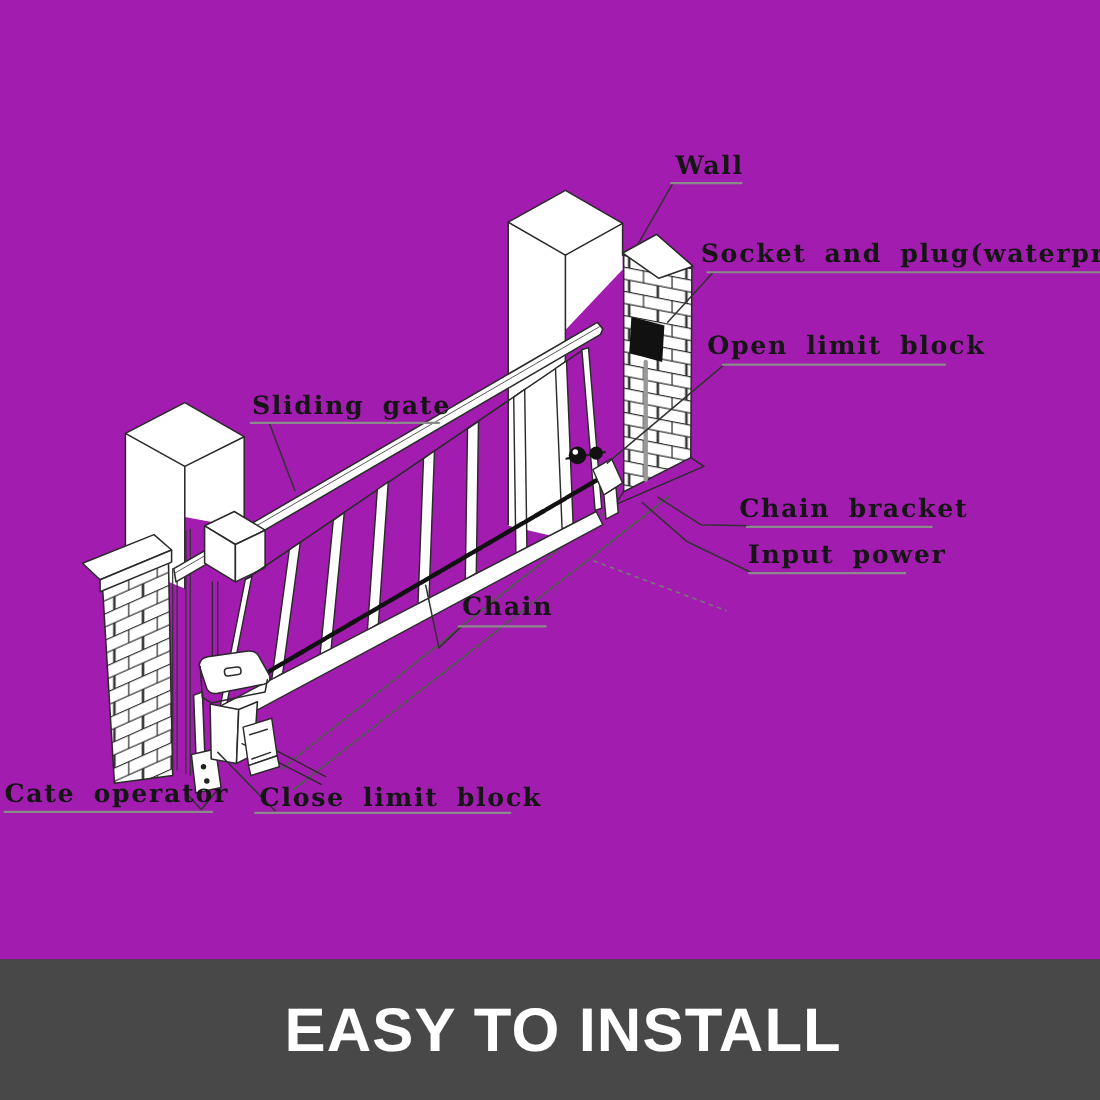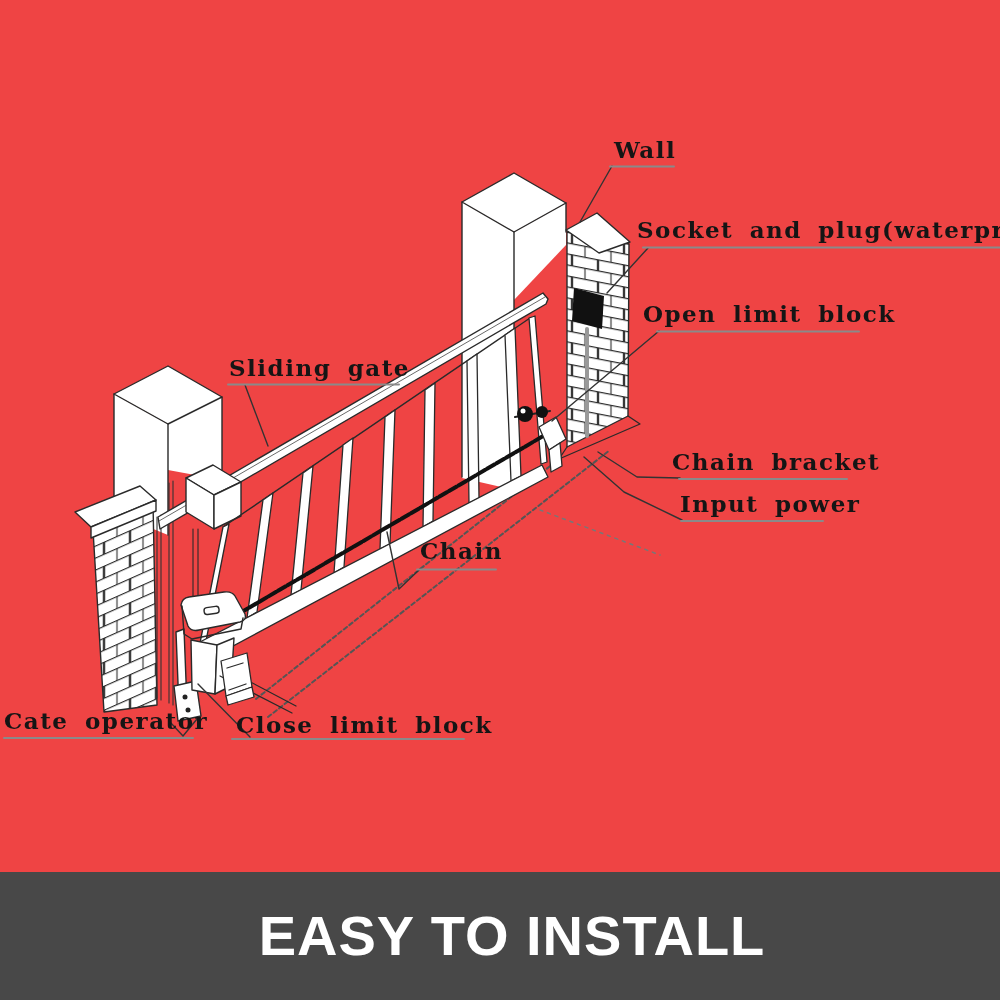--- a/index.html
+++ b/index.html
@@ -1,16 +1,16 @@
 <!DOCTYPE html>
 <html><head>
 <meta charset="utf-8">
 <style>
   html,body{margin:0;padding:0;background:#ffffff;}
-  .page{position:relative;width:1000px;height:1000px;background:#ef4444;overflow:hidden;
+  .page{position:relative;width:1000px;height:1000px;background:#a21caf;overflow:hidden;
         font-family:"DejaVu Serif", serif;}
   .diagram{position:absolute;left:0;top:0;width:1000px;height:872px;}
   svg text{font-family:"DejaVu Serif", serif;font-weight:700;font-size:23px;
            letter-spacing:1.5px;word-spacing:7px;fill:#151515;}
   .banner{position:absolute;left:0;top:872px;width:1000px;height:128px;
           display:flex;align-items:center;justify-content:center;}
   .banner span{font-family:"Liberation Sans", sans-serif;font-weight:700;
                font-size:56px;letter-spacing:1px;line-height:1;margin-left:24px;}
 </style>
 </head>

